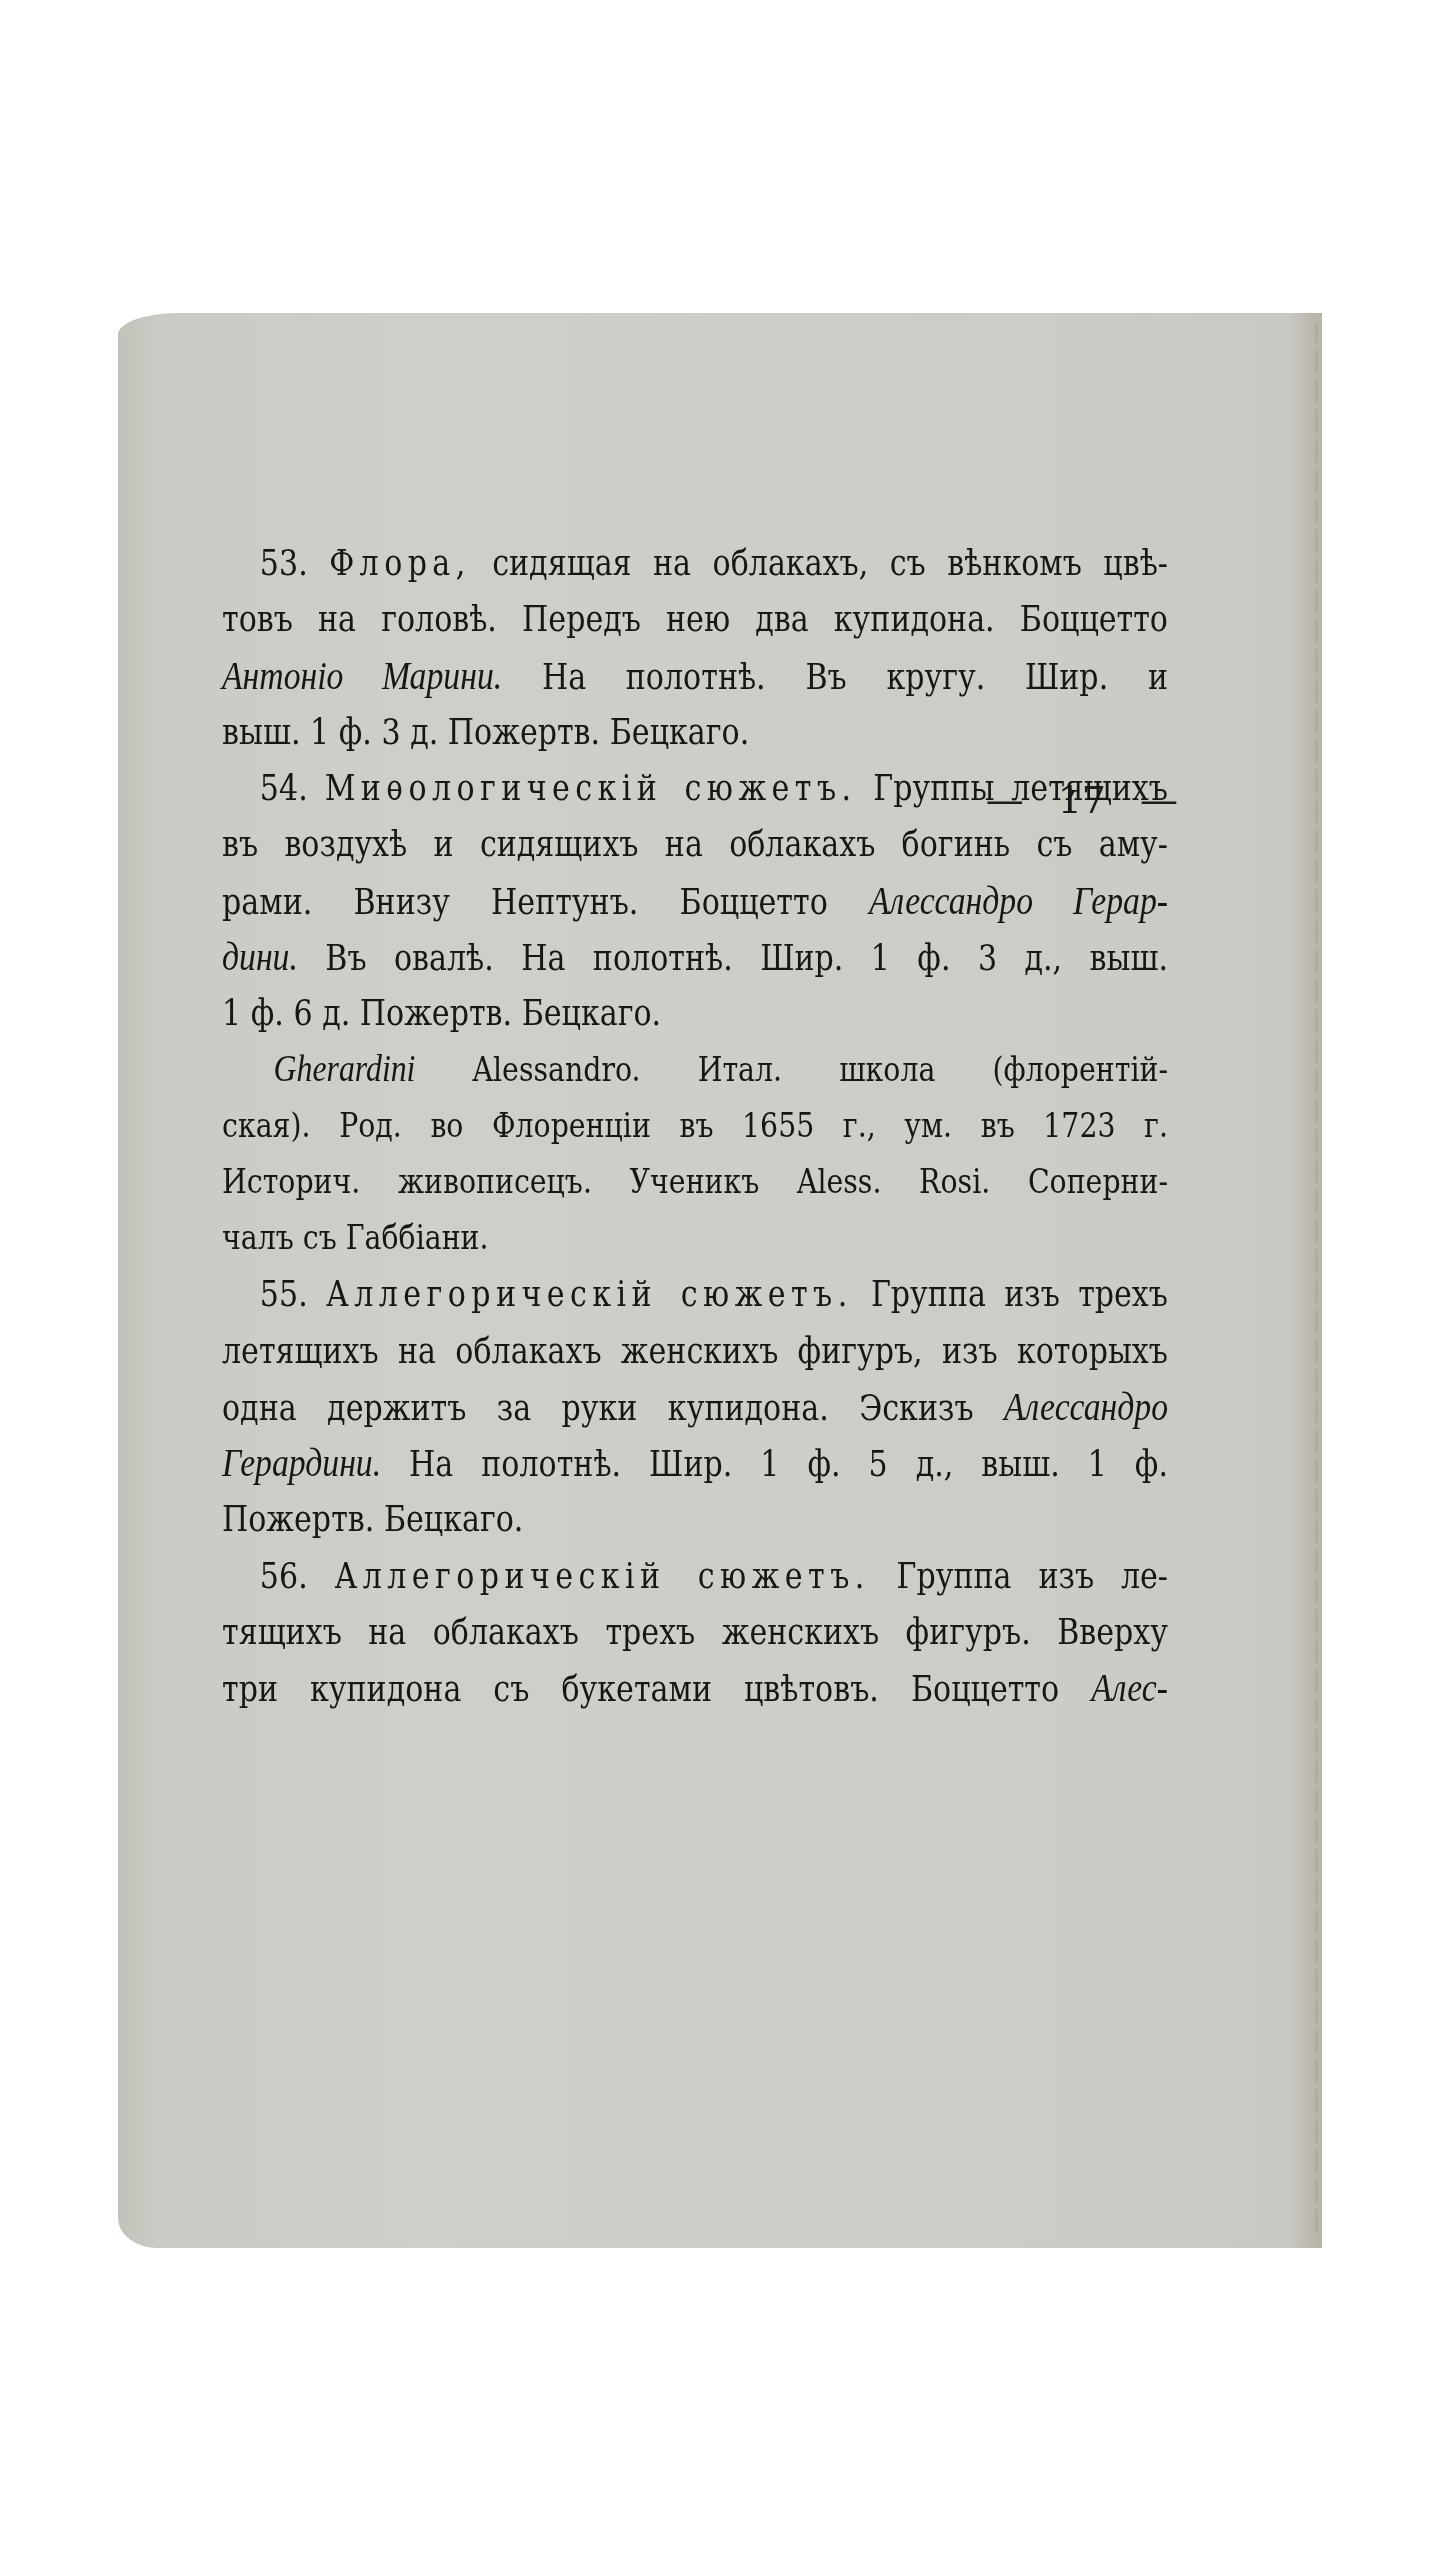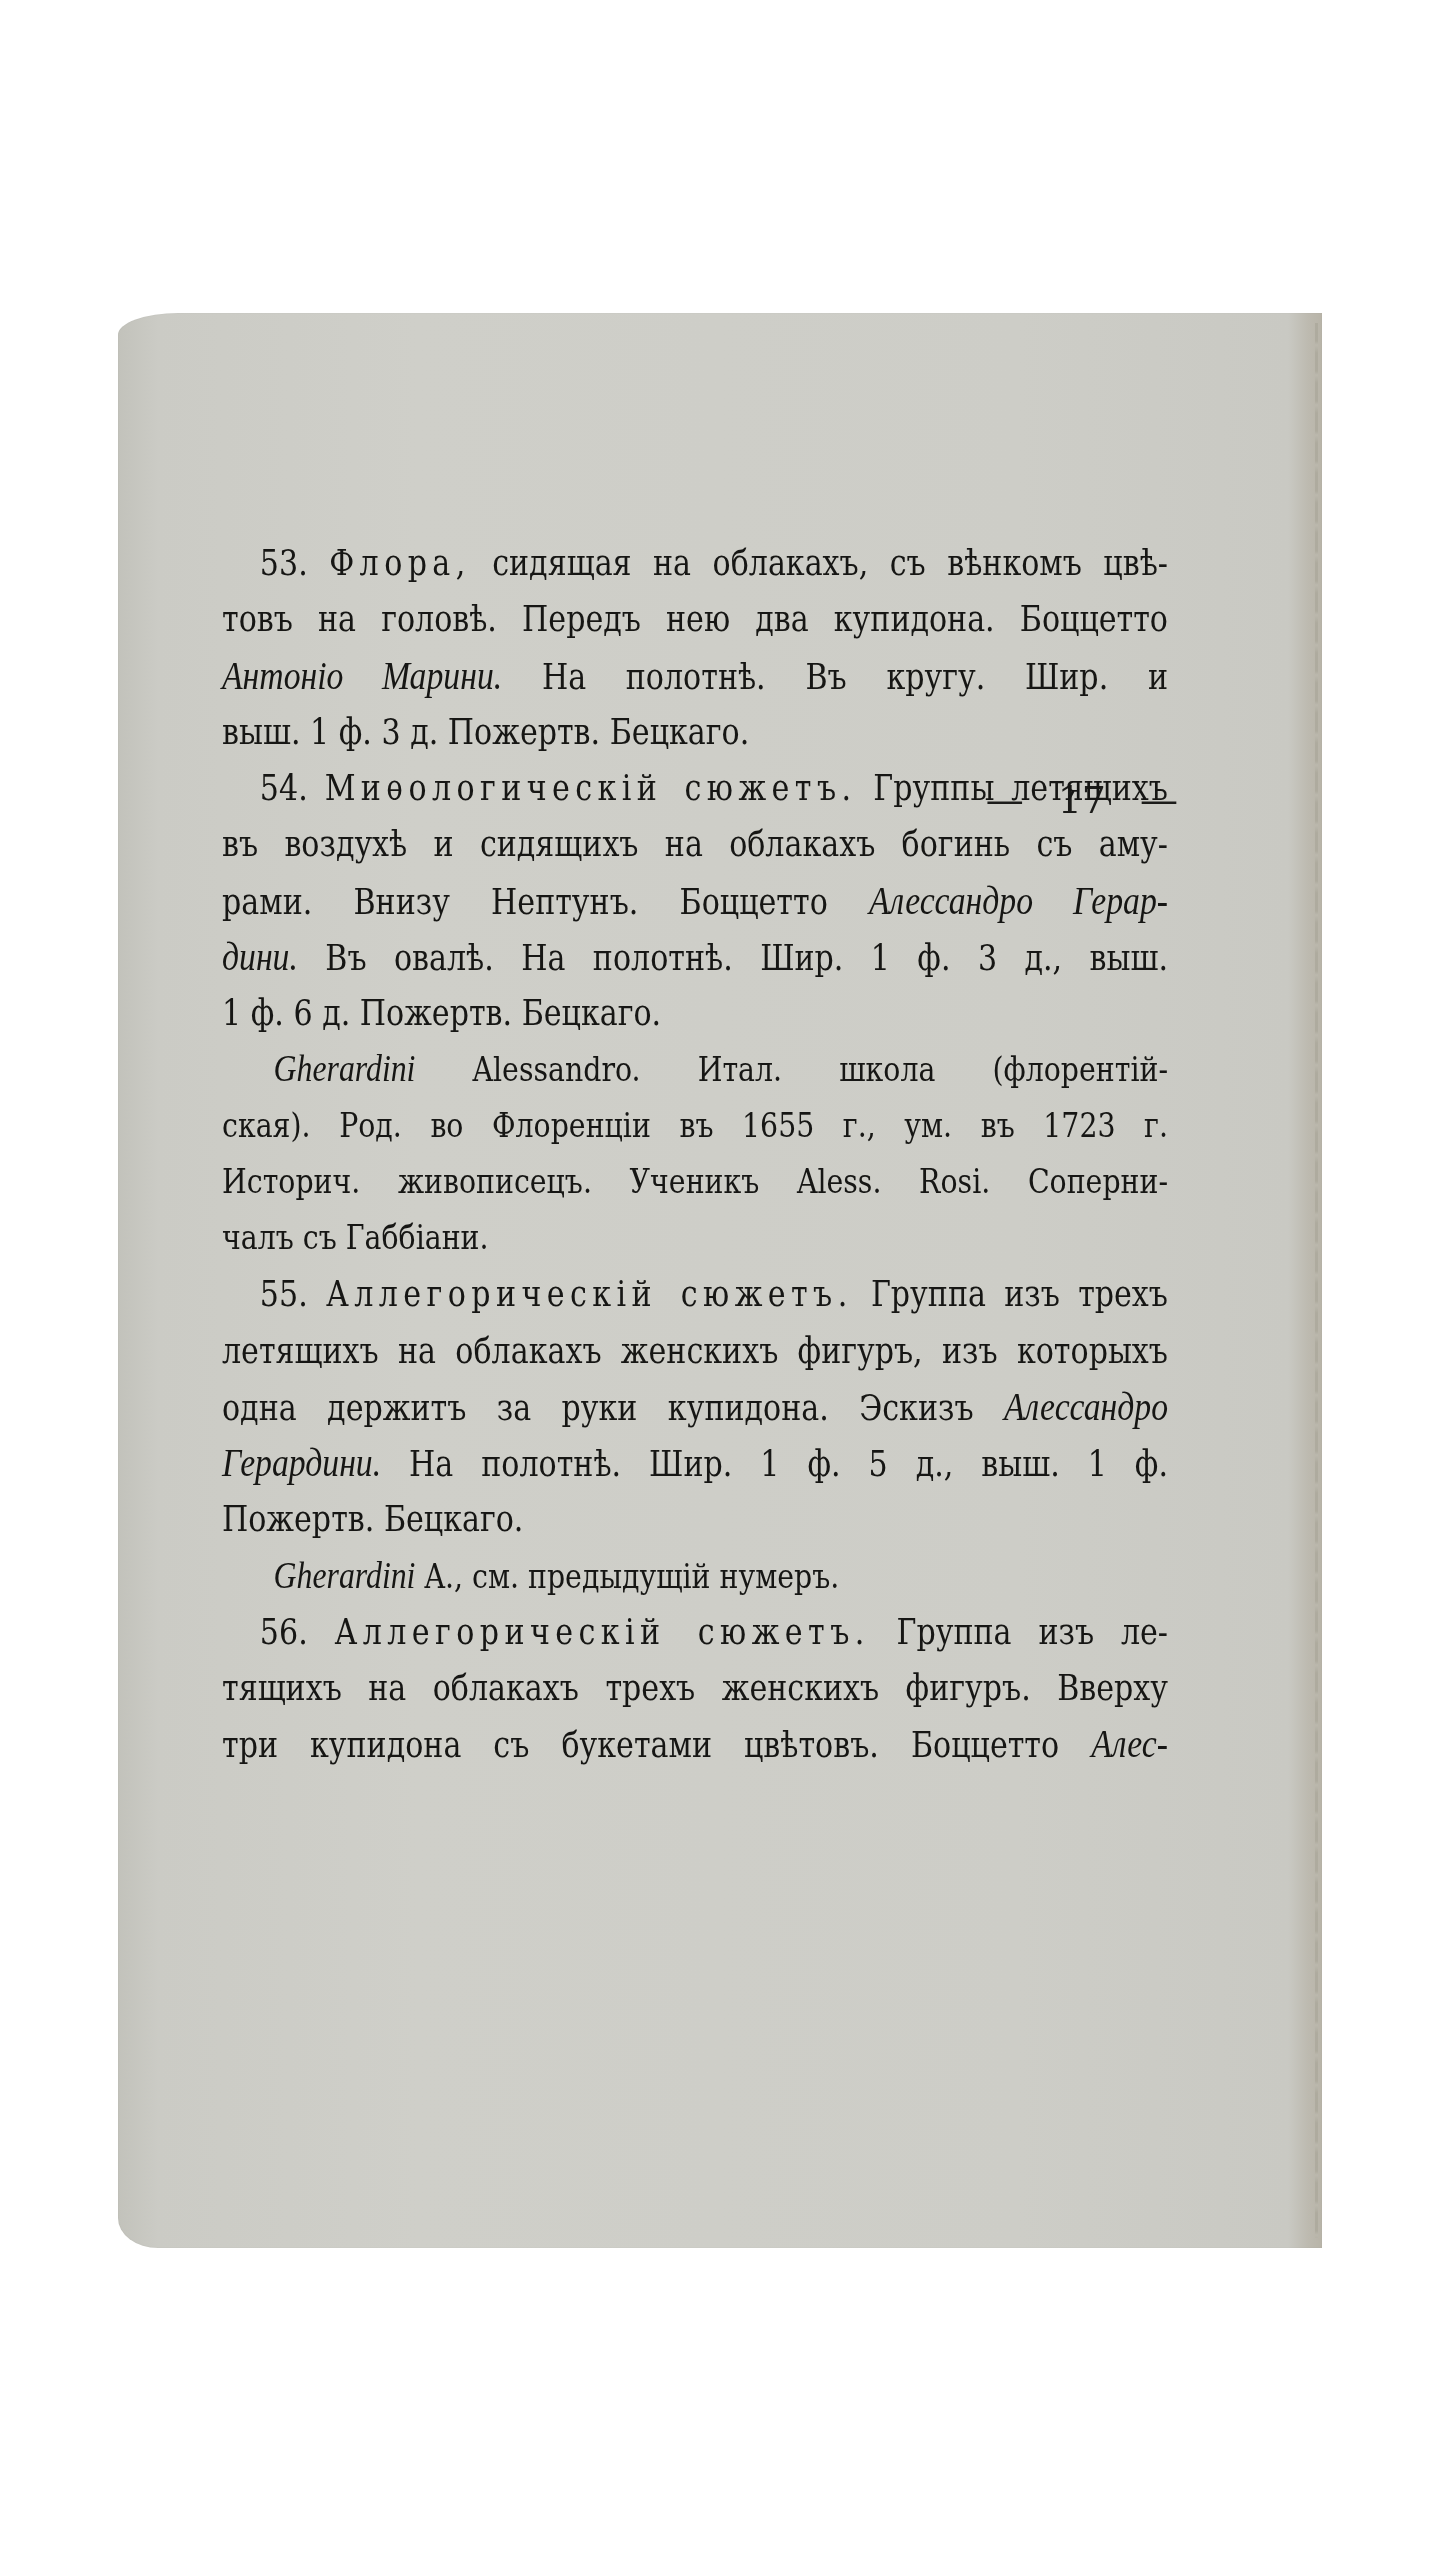--- a/index.html
+++ b/index.html
@@ -131,23 +131,20 @@
     <div class="line note last"><span>чалъ съ Габбіани.</span></div>
   </div>
 
   <div class="entry">
     <div class="line indent"><span>55.</span> <span class="spaced">Аллегорическій сюжетъ.</span><span> Группа изъ трехъ</span></div>
     <div class="line"><span>летящихъ на облакахъ женскихъ фигуръ, изъ которыхъ</span></div>
     <div class="line"><span>одна держитъ за руки купидона. Эскизъ </span><span class="ital">Алессандро</span></div>
     <div class="line"><span class="ital">Герардини.</span><span> На полотнѣ. Шир. 1 ф. 5 д., выш. 1 ф.</span></div>
     <div class="line last"><span>Пожертв. Бецкаго.</span></div>
   </div>
-  <div class="note-block">
-    <div class="line note indent last"><span class="ital">Gherardini</span><span> A., см. предыдущій нумеръ.</span></div>
-  </div>
 
   <div class="entry">
     <div class="line indent"><span>56.</span> <span class="spaced">Аллегорическій сюжетъ.</span><span> Группа изъ ле-</span></div>
     <div class="line"><span>тящихъ на облакахъ трехъ женскихъ фигуръ. Вверху</span></div>
     <div class="line"><span>три купидона съ букетами цвѣтовъ. Боццетто </span><span class="ital">Алес-</span></div>
   </div>
 
 </div>
 
 </body></html>

